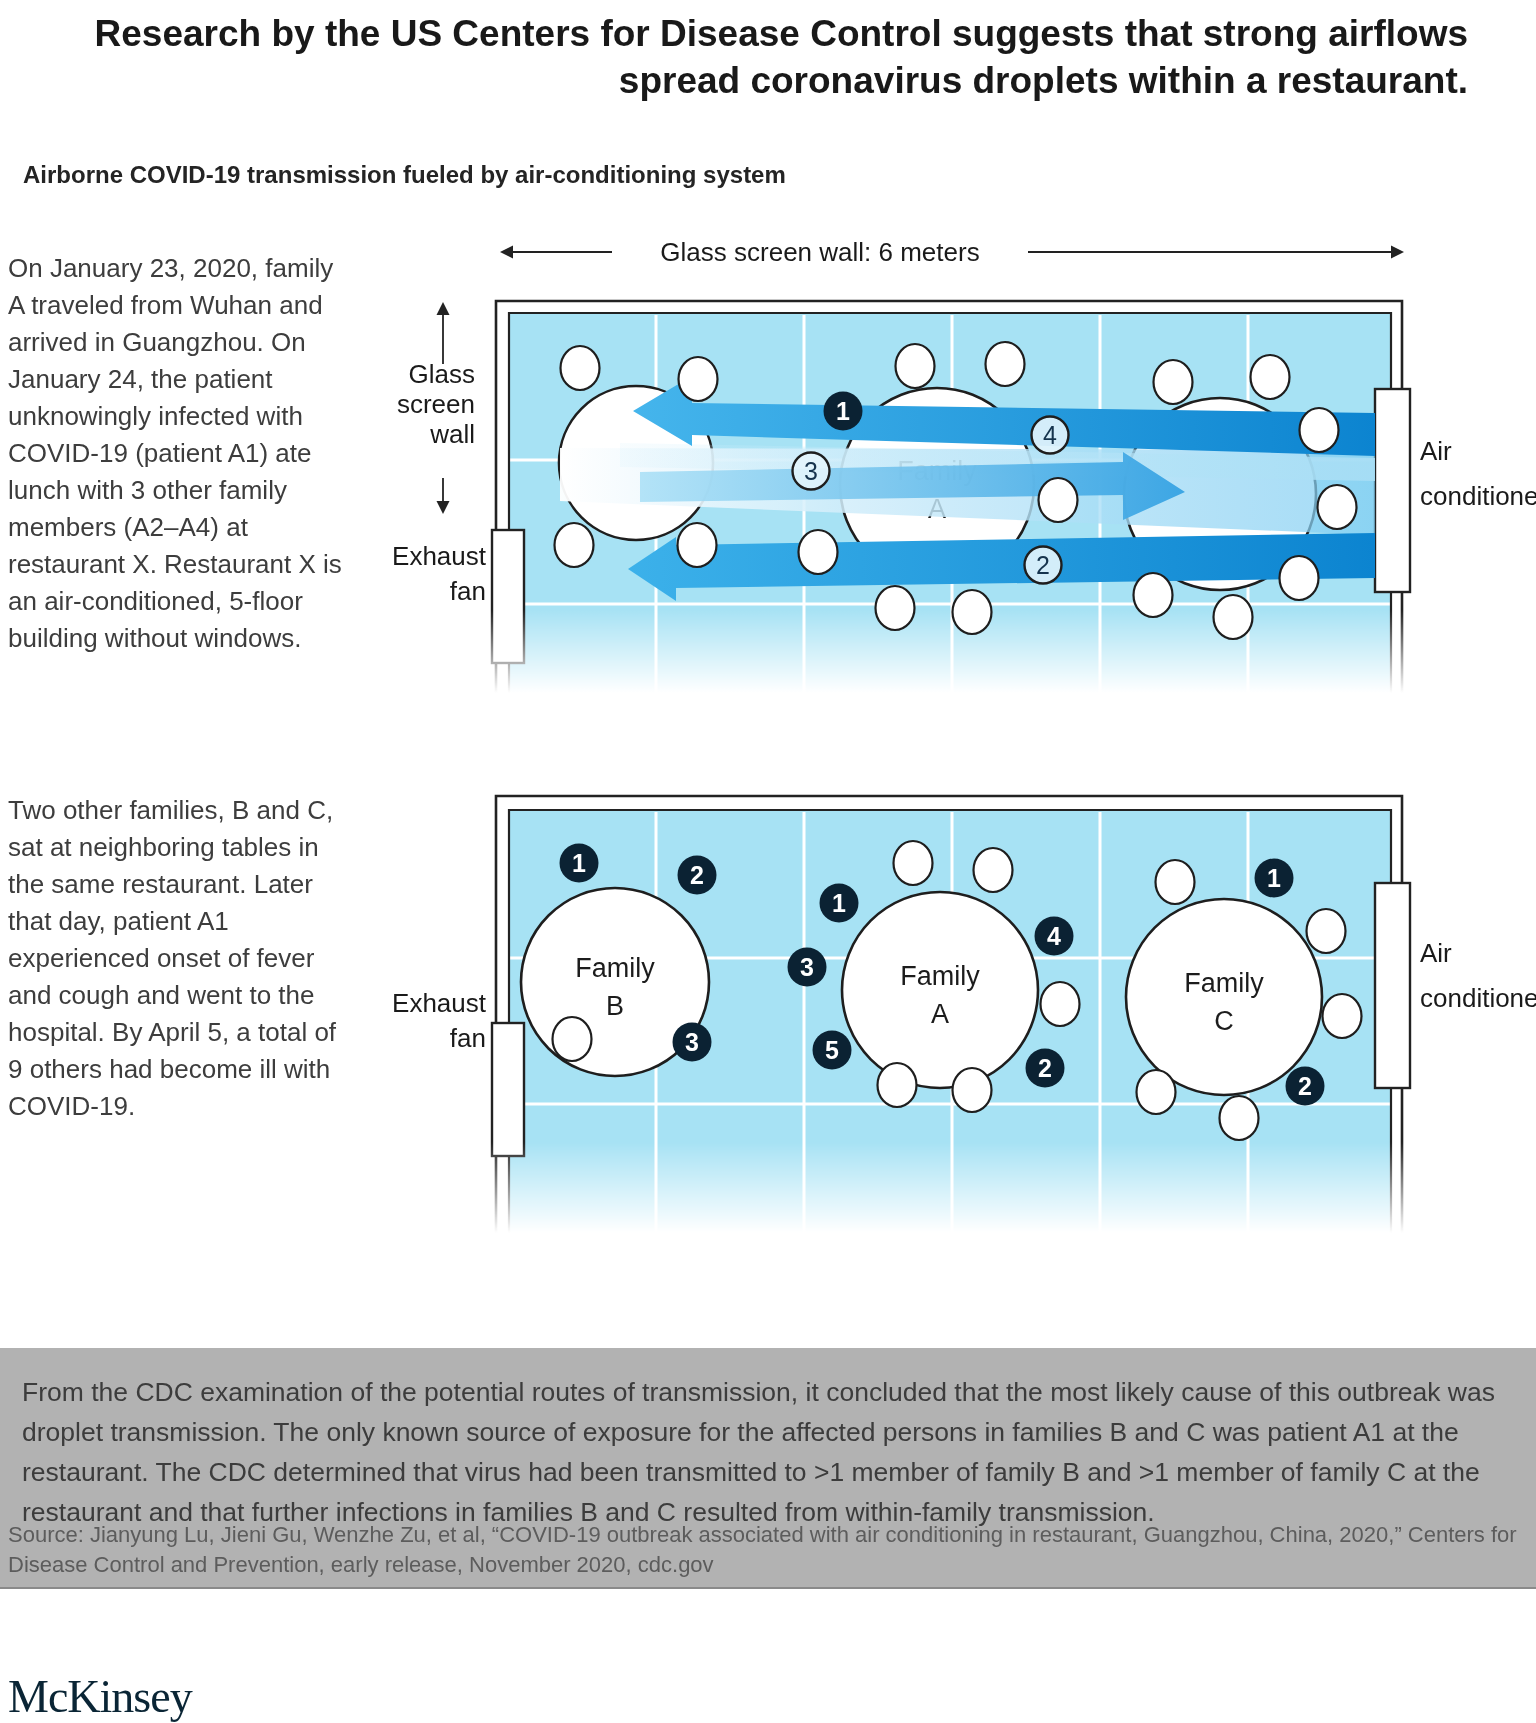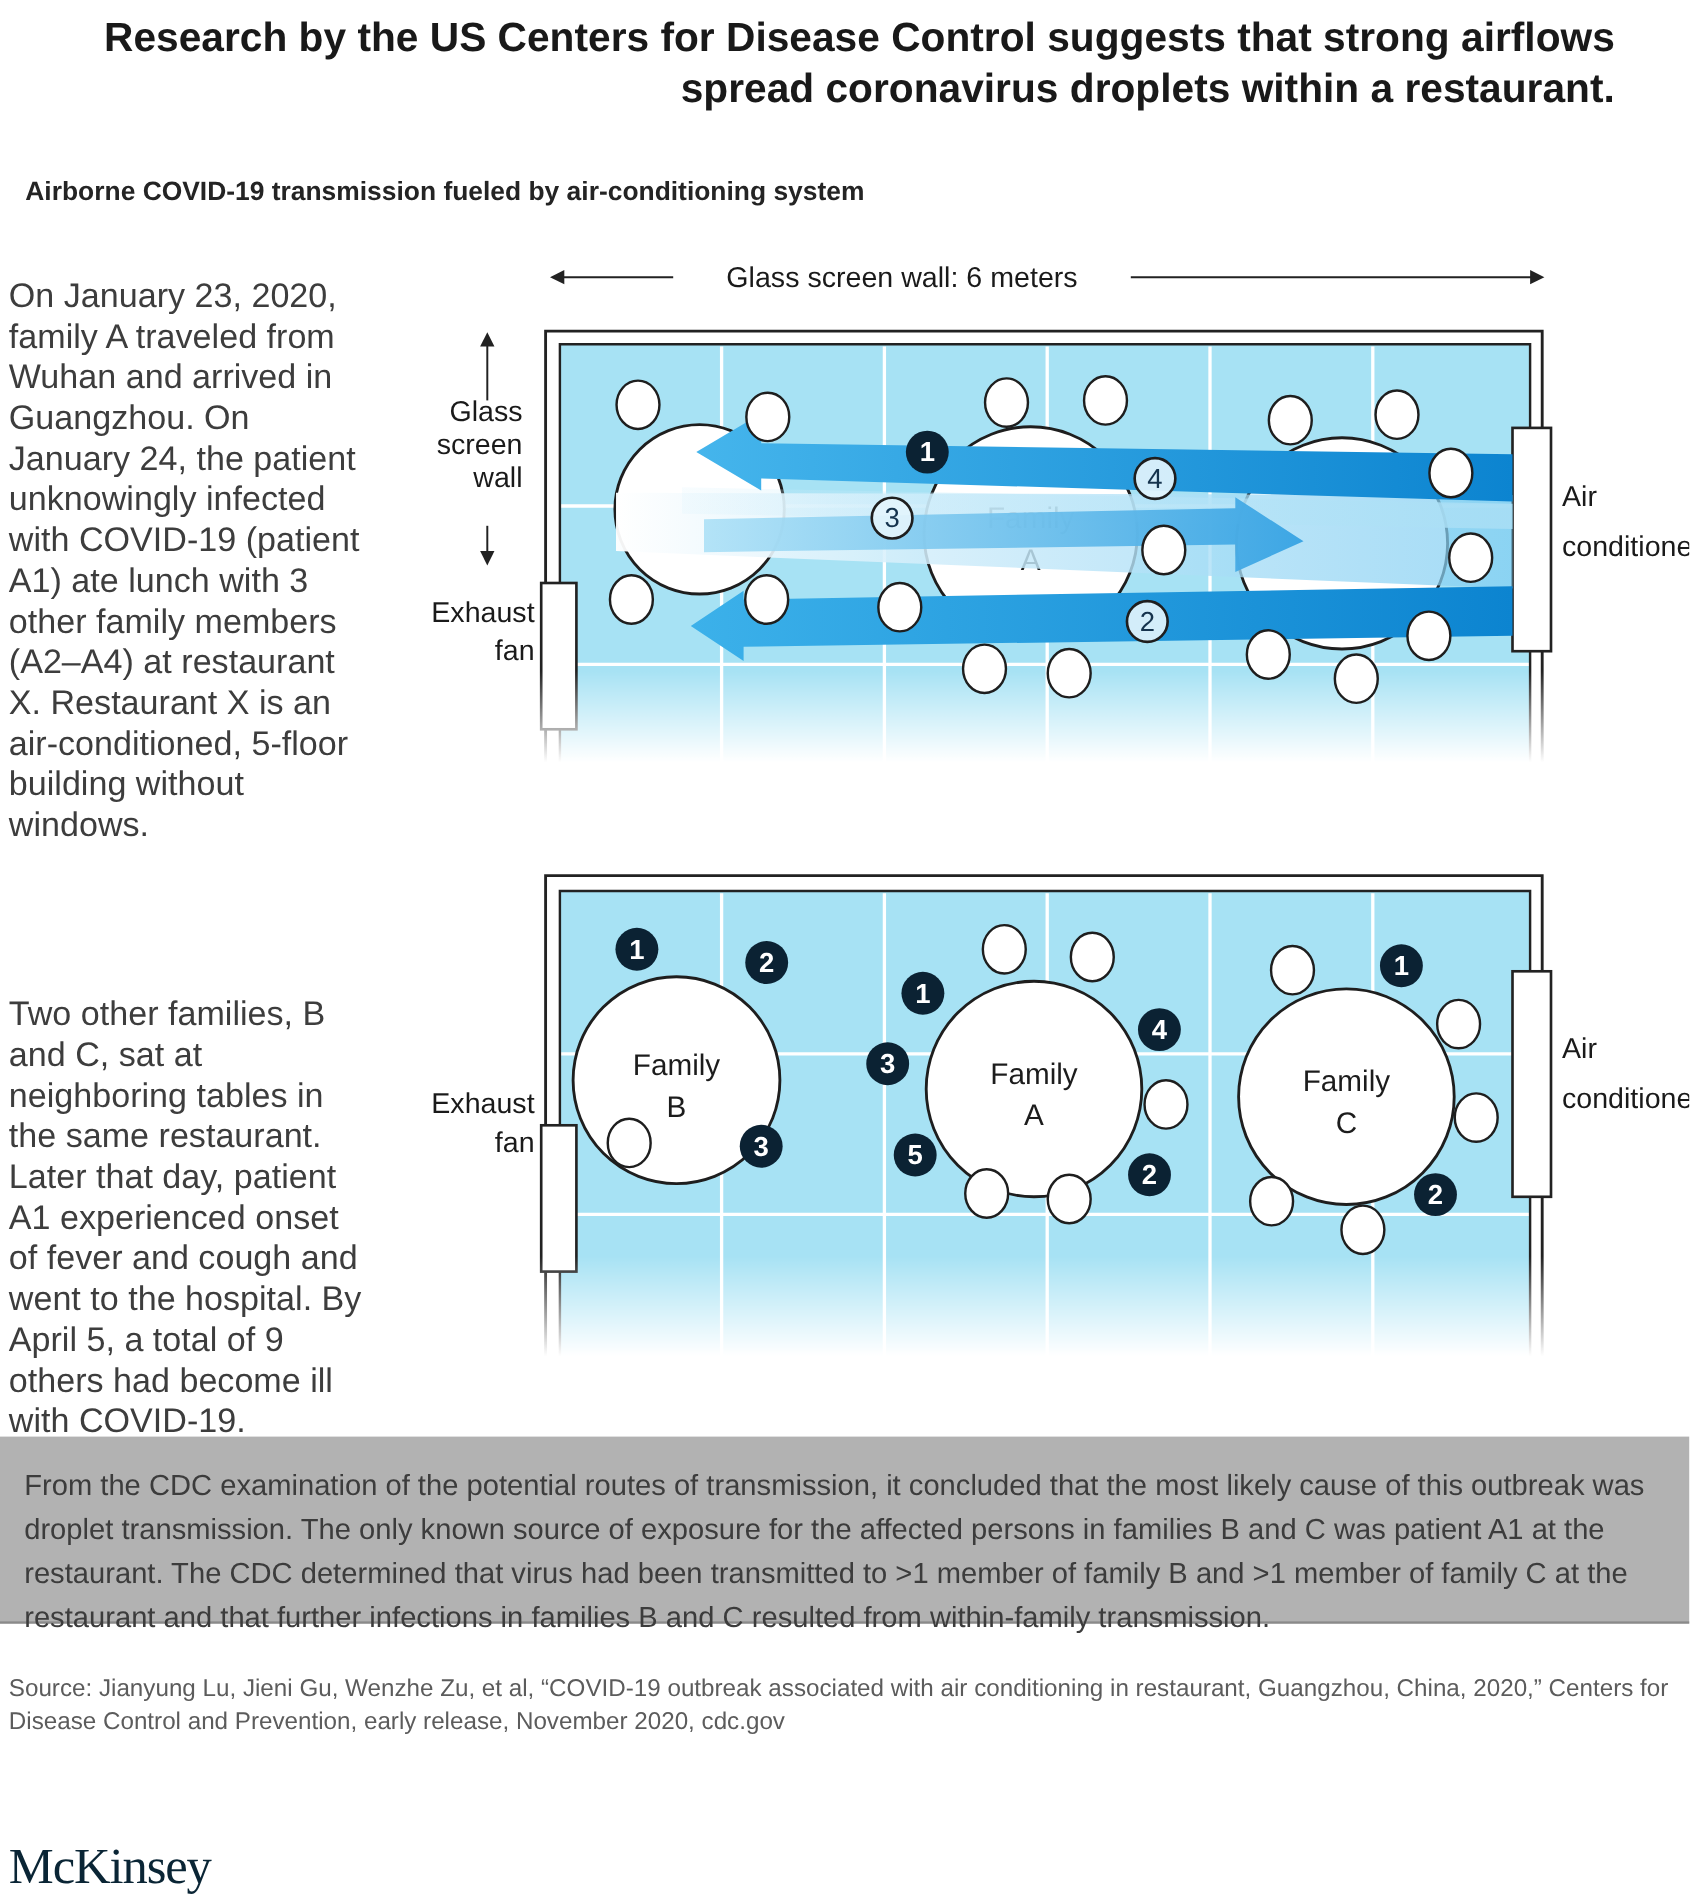--- a/index.html
+++ b/index.html
@@ -3,26 +3,26 @@
 <meta charset="utf-8">
 <style>
   html,body{margin:0;padding:0;background:#ffffff;}
   .page{position:relative;width:1536px;height:1723px;background:#fff;overflow:hidden;
         font-family:"Liberation Sans", sans-serif;color:#1c1c1c;}
   .title{position:absolute;left:8px;top:10px;width:1460px;font-size:37px;line-height:47px;
          font-weight:bold;color:#191919;margin:0;text-align:right;}
   .subtitle{position:absolute;left:8px;top:146px;width:1200px;font-size:24px;font-weight:bold;
             color:#242424;margin:15px;}
   .leftcol{position:absolute;left:8px;top:250px;width:334px;}
-  .leftcol p{font-size:31px;line-height:37px;color:#3d3d3d;margin:0 0 58px 0;}
+  .leftcol p{font-size:26px;line-height:37px;color:#3d3d3d;margin:0 0 58px 0;}
   .leftcol p.para2{margin-top:135px;}
   .dsvg{position:absolute;left:360px;}
   #diagram-top{top:215px;}
   #diagram-bottom{top:690px;}
-  .summary-box{position:absolute;left:0;top:1306px;width:1536px;height:170px;background:#b2b2b2;
+  .summary-box{position:absolute;left:0;top:1348px;width:1536px;height:241px;background:#b2b2b2;
                border-bottom:2px solid #8a8a8a;box-sizing:border-box;}
   .summary-box p{margin:0;padding:24px 16px 0 22px;font-size:26.5px;line-height:40px;color:#3c3c3c;}
   .source{position:absolute;left:8px;top:1520px;width:1520px;font-size:22px;line-height:30px;
           color:#5c5c5c;margin:0;}
   .logo{position:absolute;left:8px;top:1673px;font-family:"Liberation Serif", serif;
         color:#0a2535;font-size:46px;line-height:47px;font-weight:500;letter-spacing:-1px;}
   .logo .line2{margin-left:32px;}
   svg text{font-family:"Liberation Sans", sans-serif;}
 </style>
 </head>

